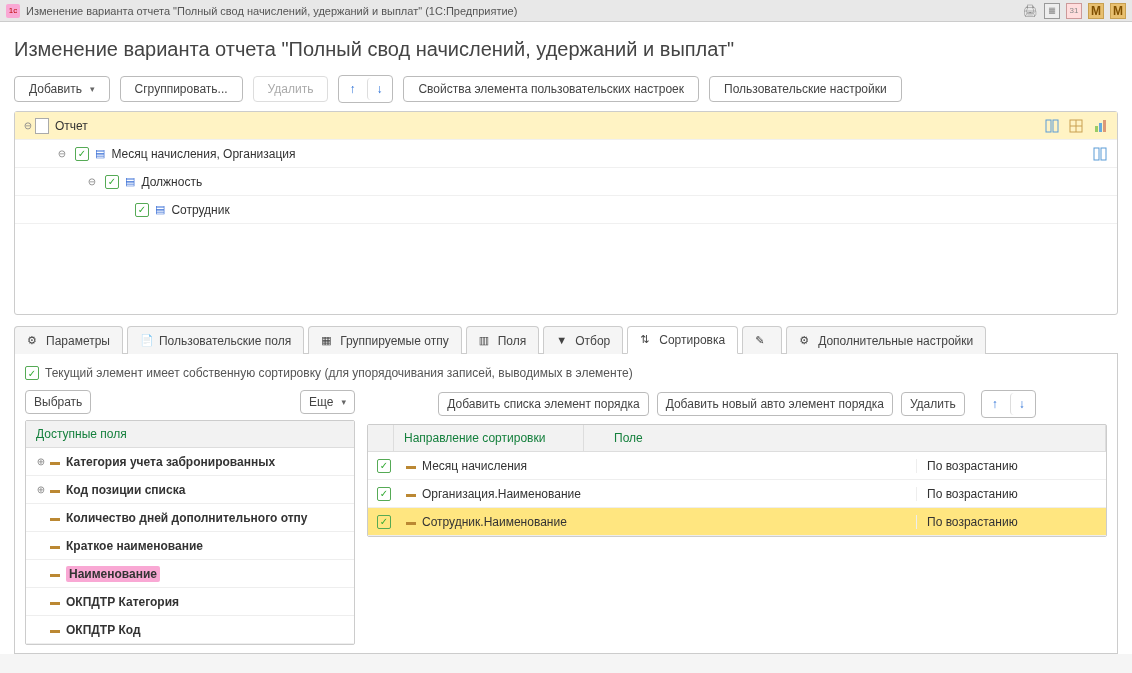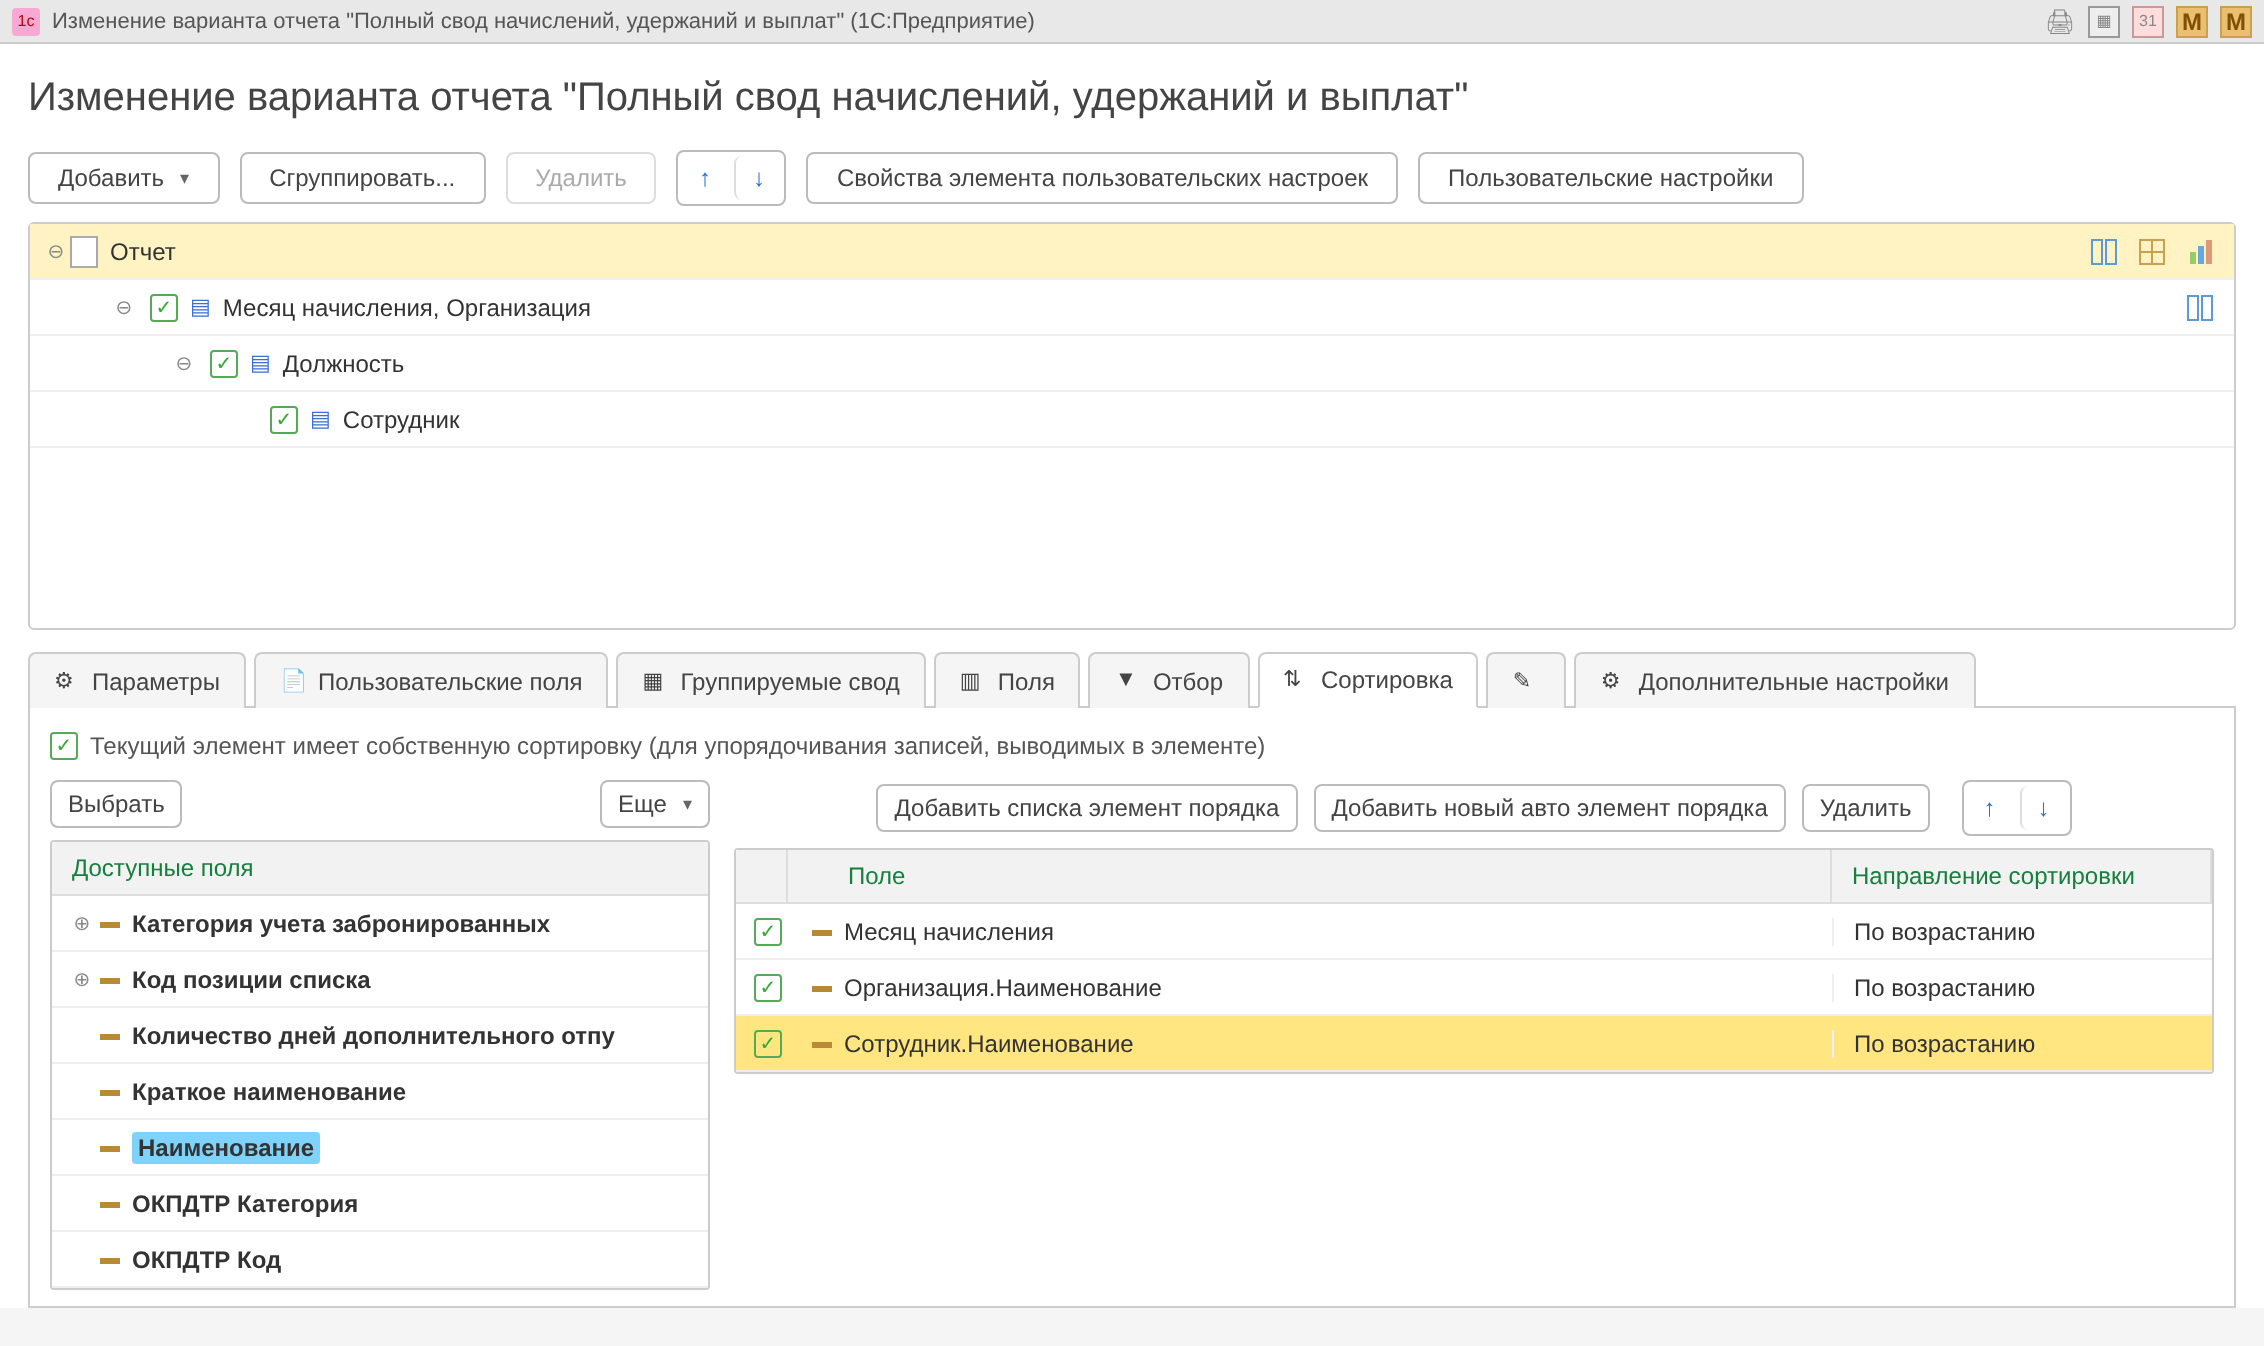--- a/index.html
+++ b/index.html
@@ -175,21 +175,21 @@
   .grid-row {
     display:flex;align-items:center;
     height:28px;
     border-bottom:1px solid #eee;
     padding:0 6px;
   }
   .grid-row .g-expander { width:18px;text-align:center;color:#888;font-size:10px;cursor:pointer;}
   .grid-row .g-icon { color:#3a6fd6;font-size:10px;width:16px;}
   .grid-row .g-icon.minus { color:#bb8833; }
   .grid-row .g-label { flex:1;color:#333;font-weight:bold; }
-  .grid-row.hl .g-label span { background:#7dd3fc;padding:1px 3px;border-radius:2px;}
+  .grid-row.hl .g-label span { background:#f9a8d4;padding:1px 3px;border-radius:2px;}
   
   .sort-grid .grid-header { padding:0; }
   .sort-grid .gh-cell { padding:6px 10px; border-right:1px solid #ddd; }
   .sort-grid .gh-check { width:26px; }
   .sort-grid .gh-field { flex:1; padding-left:30px;}
   .sort-grid .gh-dir { width:190px; }
   .sort-row { display:flex;align-items:center;height:28px;border-bottom:1px solid #eee; }
   .sort-row.sel { background:#ffe680; }
   .sort-row .sr-check-cell { width:32px;display:flex;justify-content:center; }
   .sort-row .sr-check { width:14px;height:14px;border:1px solid #5a5;border-radius:2px;display:flex;align-items:center;justify-content:center;cursor:pointer;}
@@ -304,21 +304,21 @@
     <div class="tab">
         <span class="tab-icon">⚙</span>
         <span>Параметры</span>
       </div>
     <div class="tab">
         <span class="tab-icon">📄</span>
         <span>Пользовательские поля</span>
       </div>
     <div class="tab">
         <span class="tab-icon">▦</span>
-        <span>Группируемые свод</span>
+        <span>Группируемые отпу</span>
       </div>
     <div class="tab">
         <span class="tab-icon">▥</span>
         <span>Поля</span>
       </div>
     <div class="tab">
         <span class="tab-icon">▼</span>
         <span>Отбор</span>
       </div>
     <div class="tab active">
@@ -405,22 +405,22 @@
                 <span class="arrow-up"></span>
               </button>
             <button class="btn small arrow-btn" style="border:none;border-left:1px solid #ddd;">
                 <span class="arrow-down"></span>
               </button>
           </div>
         </div>
         <div class="grid sort-grid">
           <div class="grid-header">
             <div class="gh-cell gh-check"></div>
+            <div class="gh-cell gh-dir">Направление сортировки</div>
             <div class="gh-cell gh-field">Поле</div>
-            <div class="gh-cell gh-dir">Направление сортировки</div>
           </div>
           <div id="sort-grid-body">
               <div class="sort-row">
                 <div class="sr-check-cell">
                   <div class="sr-check">
                     <span style="color:#3a3;font-size:10px;">✓</span>
                   </div>
                 </div>
                 <div class="sr-field">
                   <span style="color: rgb(187, 136, 51); font-size: 10px;">▬</span>

